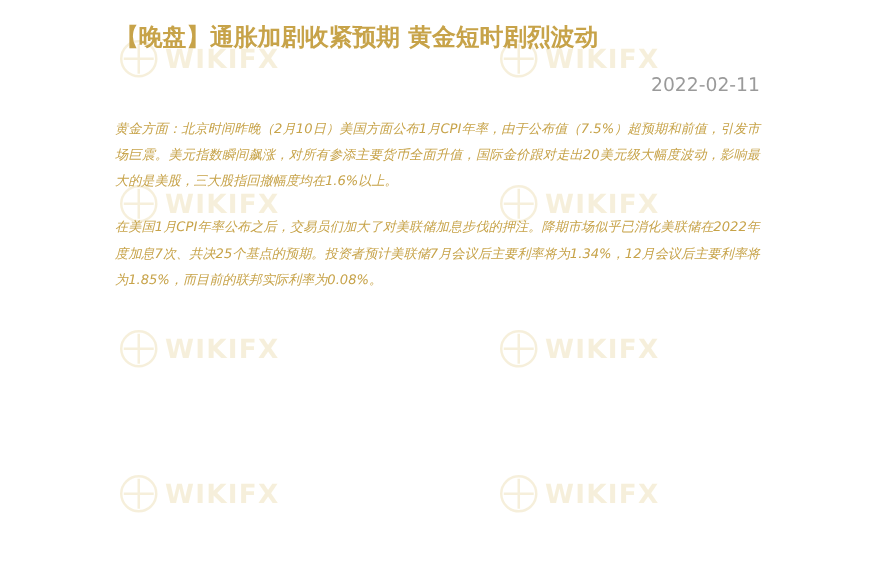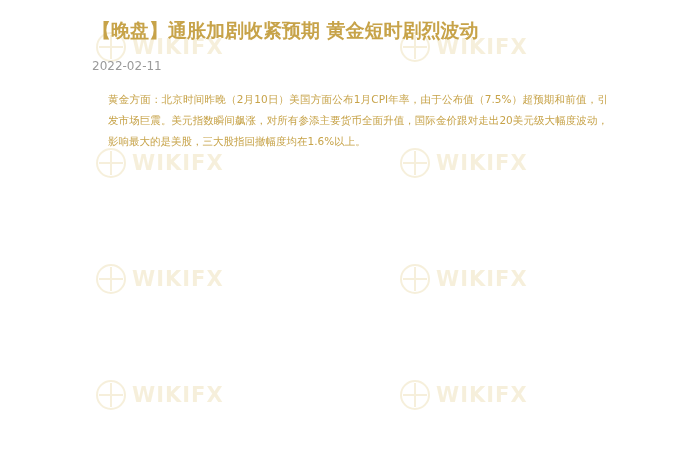--- a/index.html
+++ b/index.html
@@ -77,31 +77,33 @@
     color: #c7a349;
     font-size: 19px;
     line-height: 1.55;
     font-weight: bold;
     font-family: "DejaVu Sans", sans-serif;
     margin: 0 0 2px 0;
     text-align: left;
   }
   .date {
     color: #9a9a9a;
-    font-size: 12px;
+    font-size: 15px;
+    text-align: right;
     margin: 14px 0 16px 0;
     font-family: "DejaVu Sans", sans-serif;
   }
   .para {
     color: #c7a349;
     font-size: 10.5px;
     line-height: 2.0;
-    margin: 0 0 16px 16px;
+    margin: 0 0 16px 0;
     text-align: justify;
     font-family: "DejaVu Sans", sans-serif;
+    font-style: italic;
   }
   .para:last-child { margin-bottom: 0; }
 </style>
 </head>
 <body>
 
 <div class="watermark-layer">
   <div class="wm" style="left:96px; top:32px;">
     <span class="wm-globe"></span>
     <span class="wm-text">WIKIFX</span>
@@ -133,13 +135,14 @@
   <div class="wm" style="left:400px; top:380px;">
     <span class="wm-globe"></span>
     <span class="wm-text">WIKIFX</span>
   </div>
 </div>
 
 <div class="doc">
   <h1 class="title">【晚盘】通胀加剧收紧预期 黄金短时剧烈波动</h1>
   <div class="date">2022-02-11</div>
   <p class="para">黄金方面：北京时间昨晚（2月10日）美国方面公布1月CPI年率，由于公布值（7.5%）超预期和前值，引发市场巨震。美元指数瞬间飙涨，对所有参添主要货币全面升值，国际金价跟对走出20美元级大幅度波动，影响最大的是美股，三大股指回撤幅度均在1.6%以上。</p>
+  <p class="para">在美国1月CPI年率公布之后，交易员们加大了对美联储加息步伐的押注。降期市场似乎已消化美联储在2022年度加息7次、共决25个基点的预期。投资者预计美联储7月会议后主要利率将为1.34%，12月会议后主要利率将为1.85%，而目前的联邦实际利率为0.08%。</p>
 </div>
 
 </body></html>

